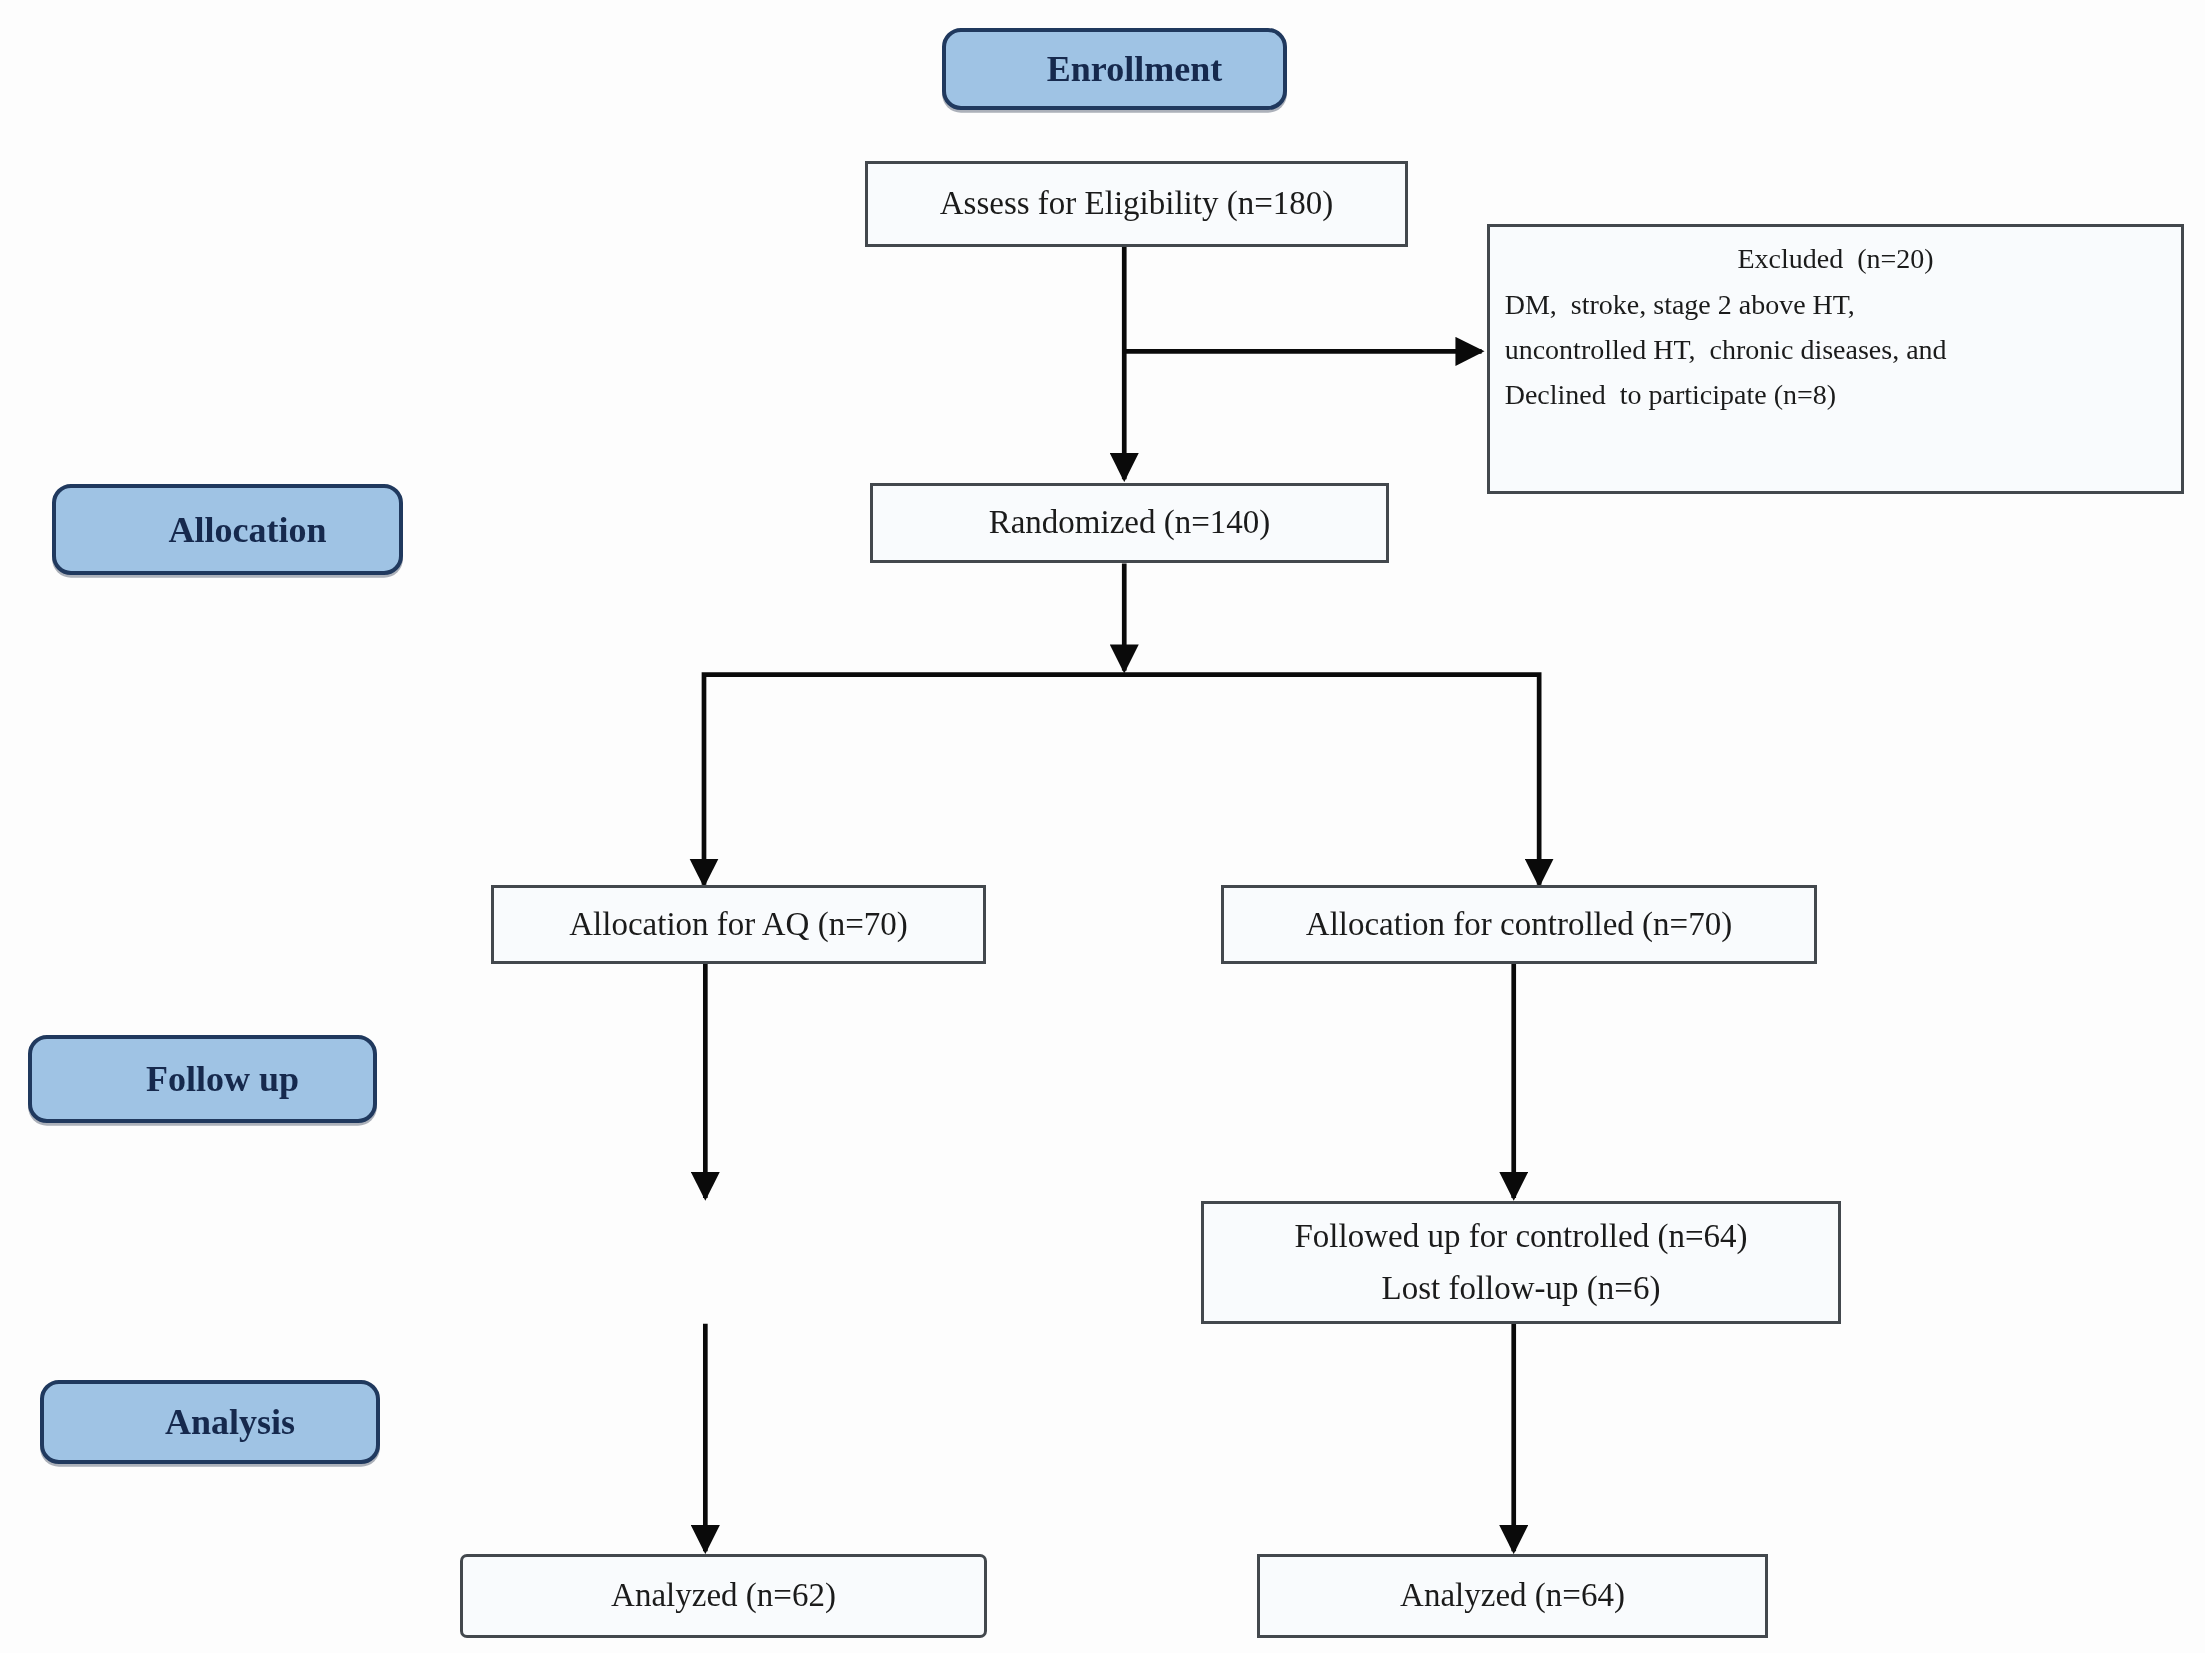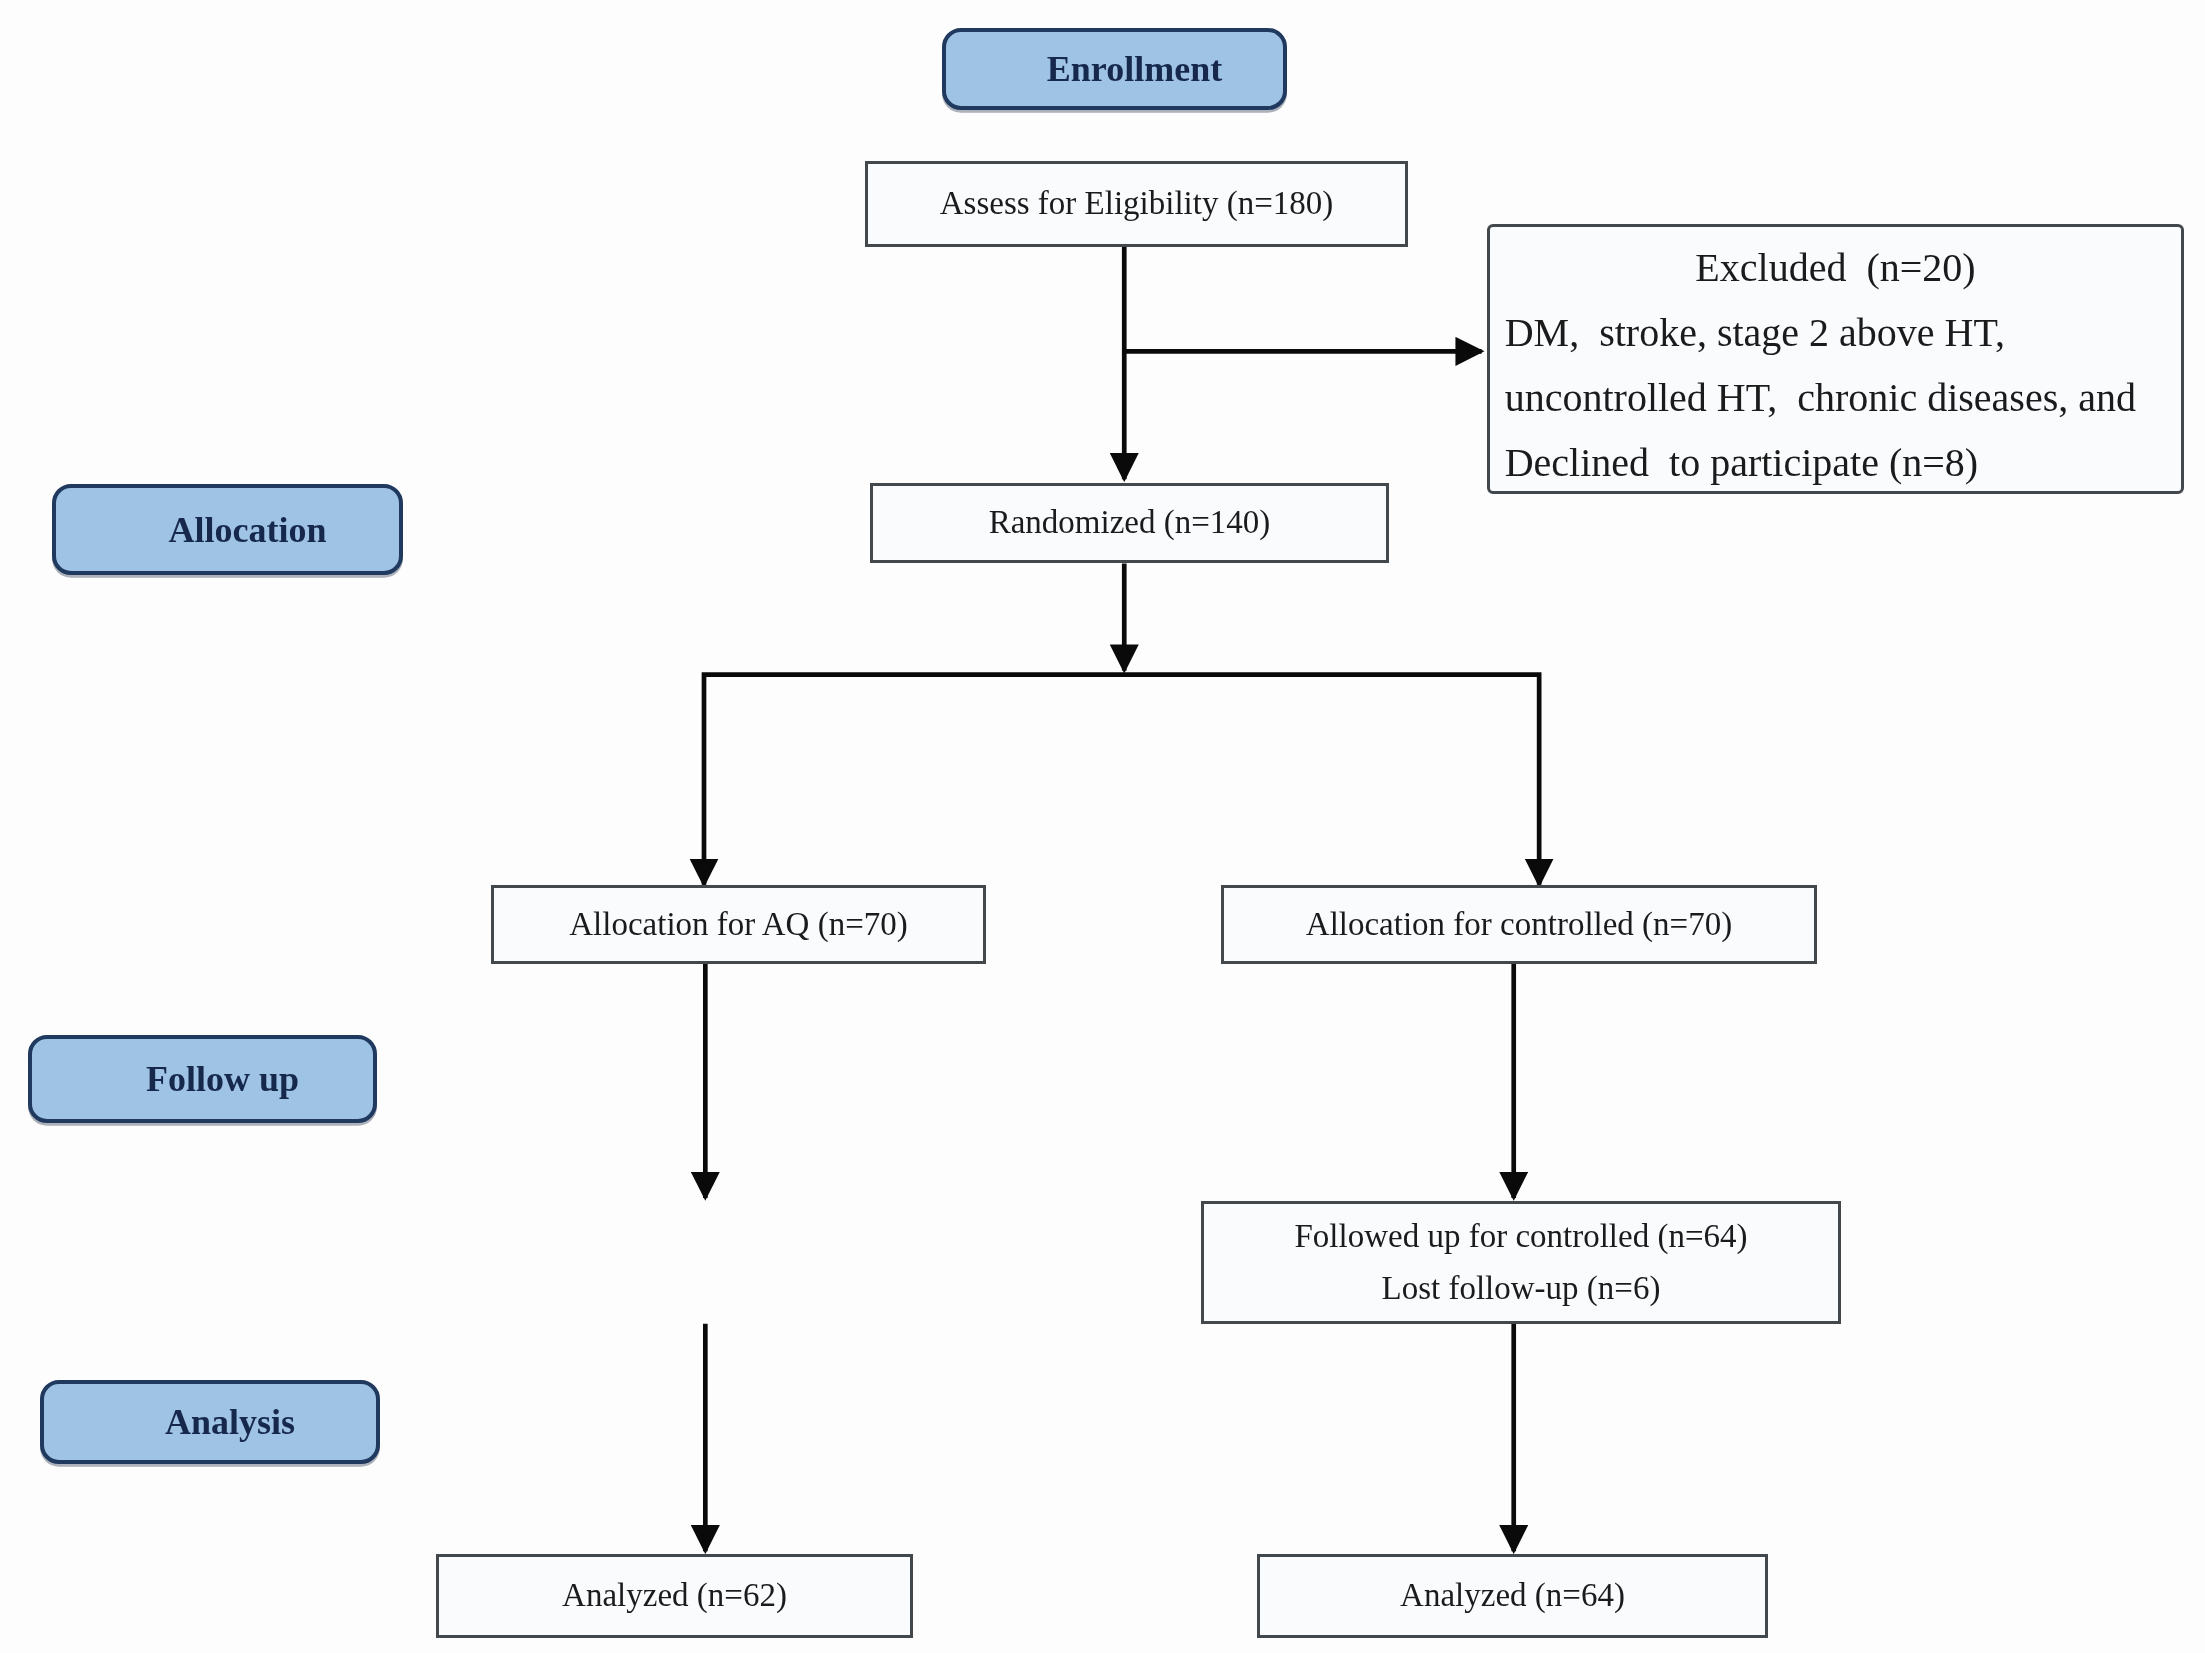--- a/index.html
+++ b/index.html
@@ -31,26 +31,25 @@
     box-sizing:border-box;
     display:flex;flex-direction:column;align-items:center;justify-content:center;
     color:var(--node_text,#1b1b1b);
     font-size:33px;
     text-align:center;
     line-height:1.55;
     white-space:pre-wrap;
   }
   .node-box .line{display:block;white-space:pre-wrap;}
   .excluded{
-    align-items:flex-start;justify-content:space-between;
+    align-items:flex-start;justify-content:flex-start;
     text-align:left;
-    font-size:40px;
+    font-size:28px;
     line-height:1.62;
     padding:9.4px 14.7px;
-    border-radius:6px;
   }
   .excluded .title{align-self:center;text-align:center;}
 </style>
 </head>
 <body>
 
 <div id="canvas">
 
   <svg class="connector-layer" width="2205" height="1653" viewBox="0 0 3295 2470">
     <defs>
@@ -114,21 +113,21 @@
   <div class="node-box" style="left:1221px;top:885px;width:596px;height:79px;">
     <span class="line">Allocation for controlled (n=70)</span>
   </div>
 
 
   <div class="node-box" style="left:1201px;top:1201px;width:640px;height:123px;">
     <span class="line">Followed up for controlled (n=64)</span>
     <span class="line">Lost follow-up (n=6)</span>
   </div>
 
-  <div class="node-box" style="left:436px;top:1554px;width:477px;height:84px;">
+  <div class="node-box" style="left:460px;top:1554px;width:527px;height:84px;border-radius:7px;">
     <span class="line">Analyzed (n=62)</span>
   </div>
 
   <div class="node-box" style="left:1257px;top:1554px;width:511px;height:84px;">
     <span class="line">Analyzed (n=64)</span>
   </div>
 
 </div>
 
 

